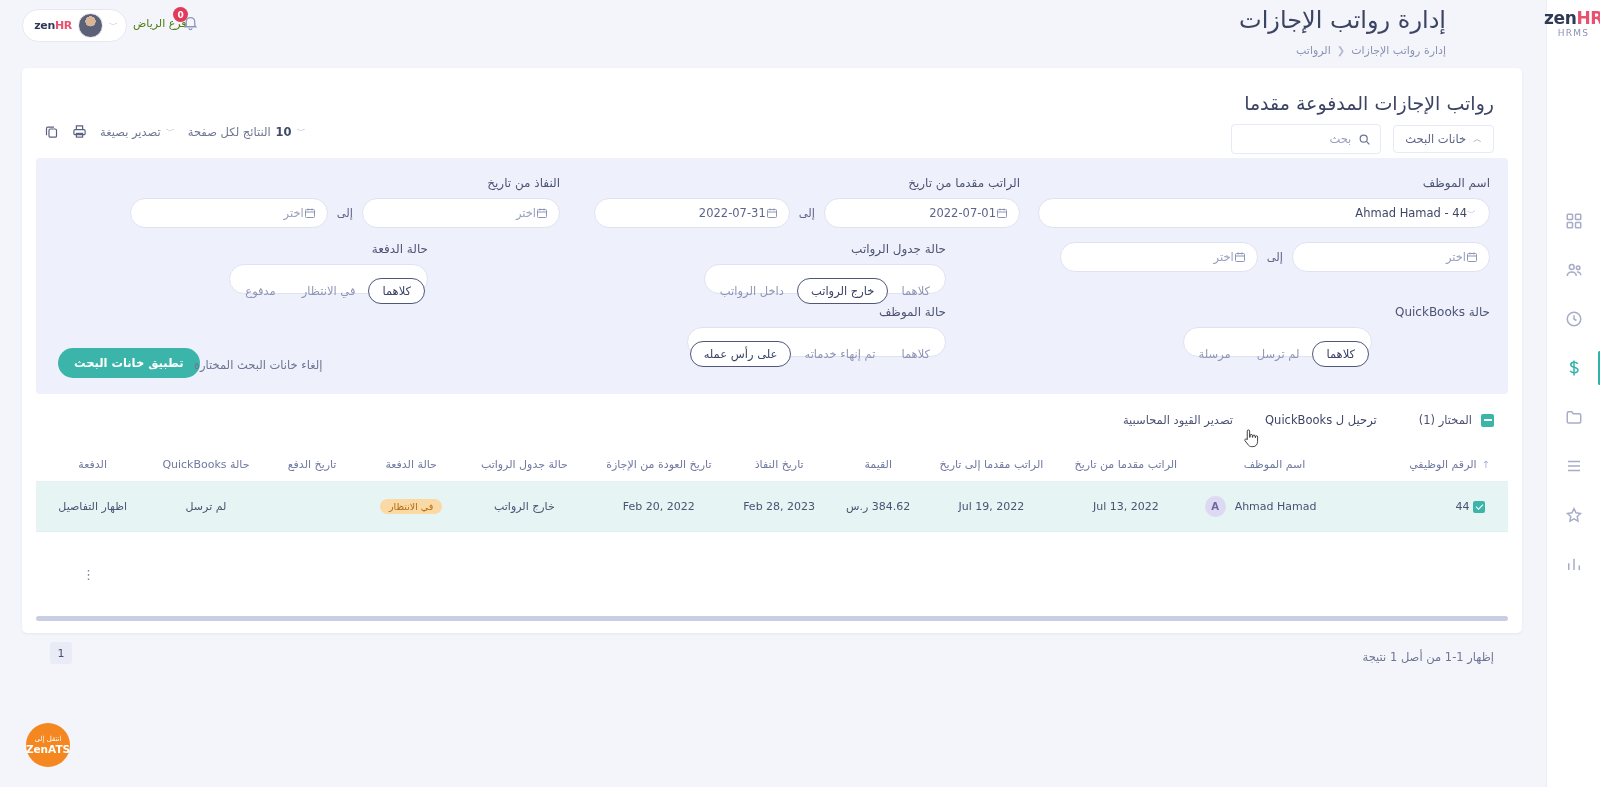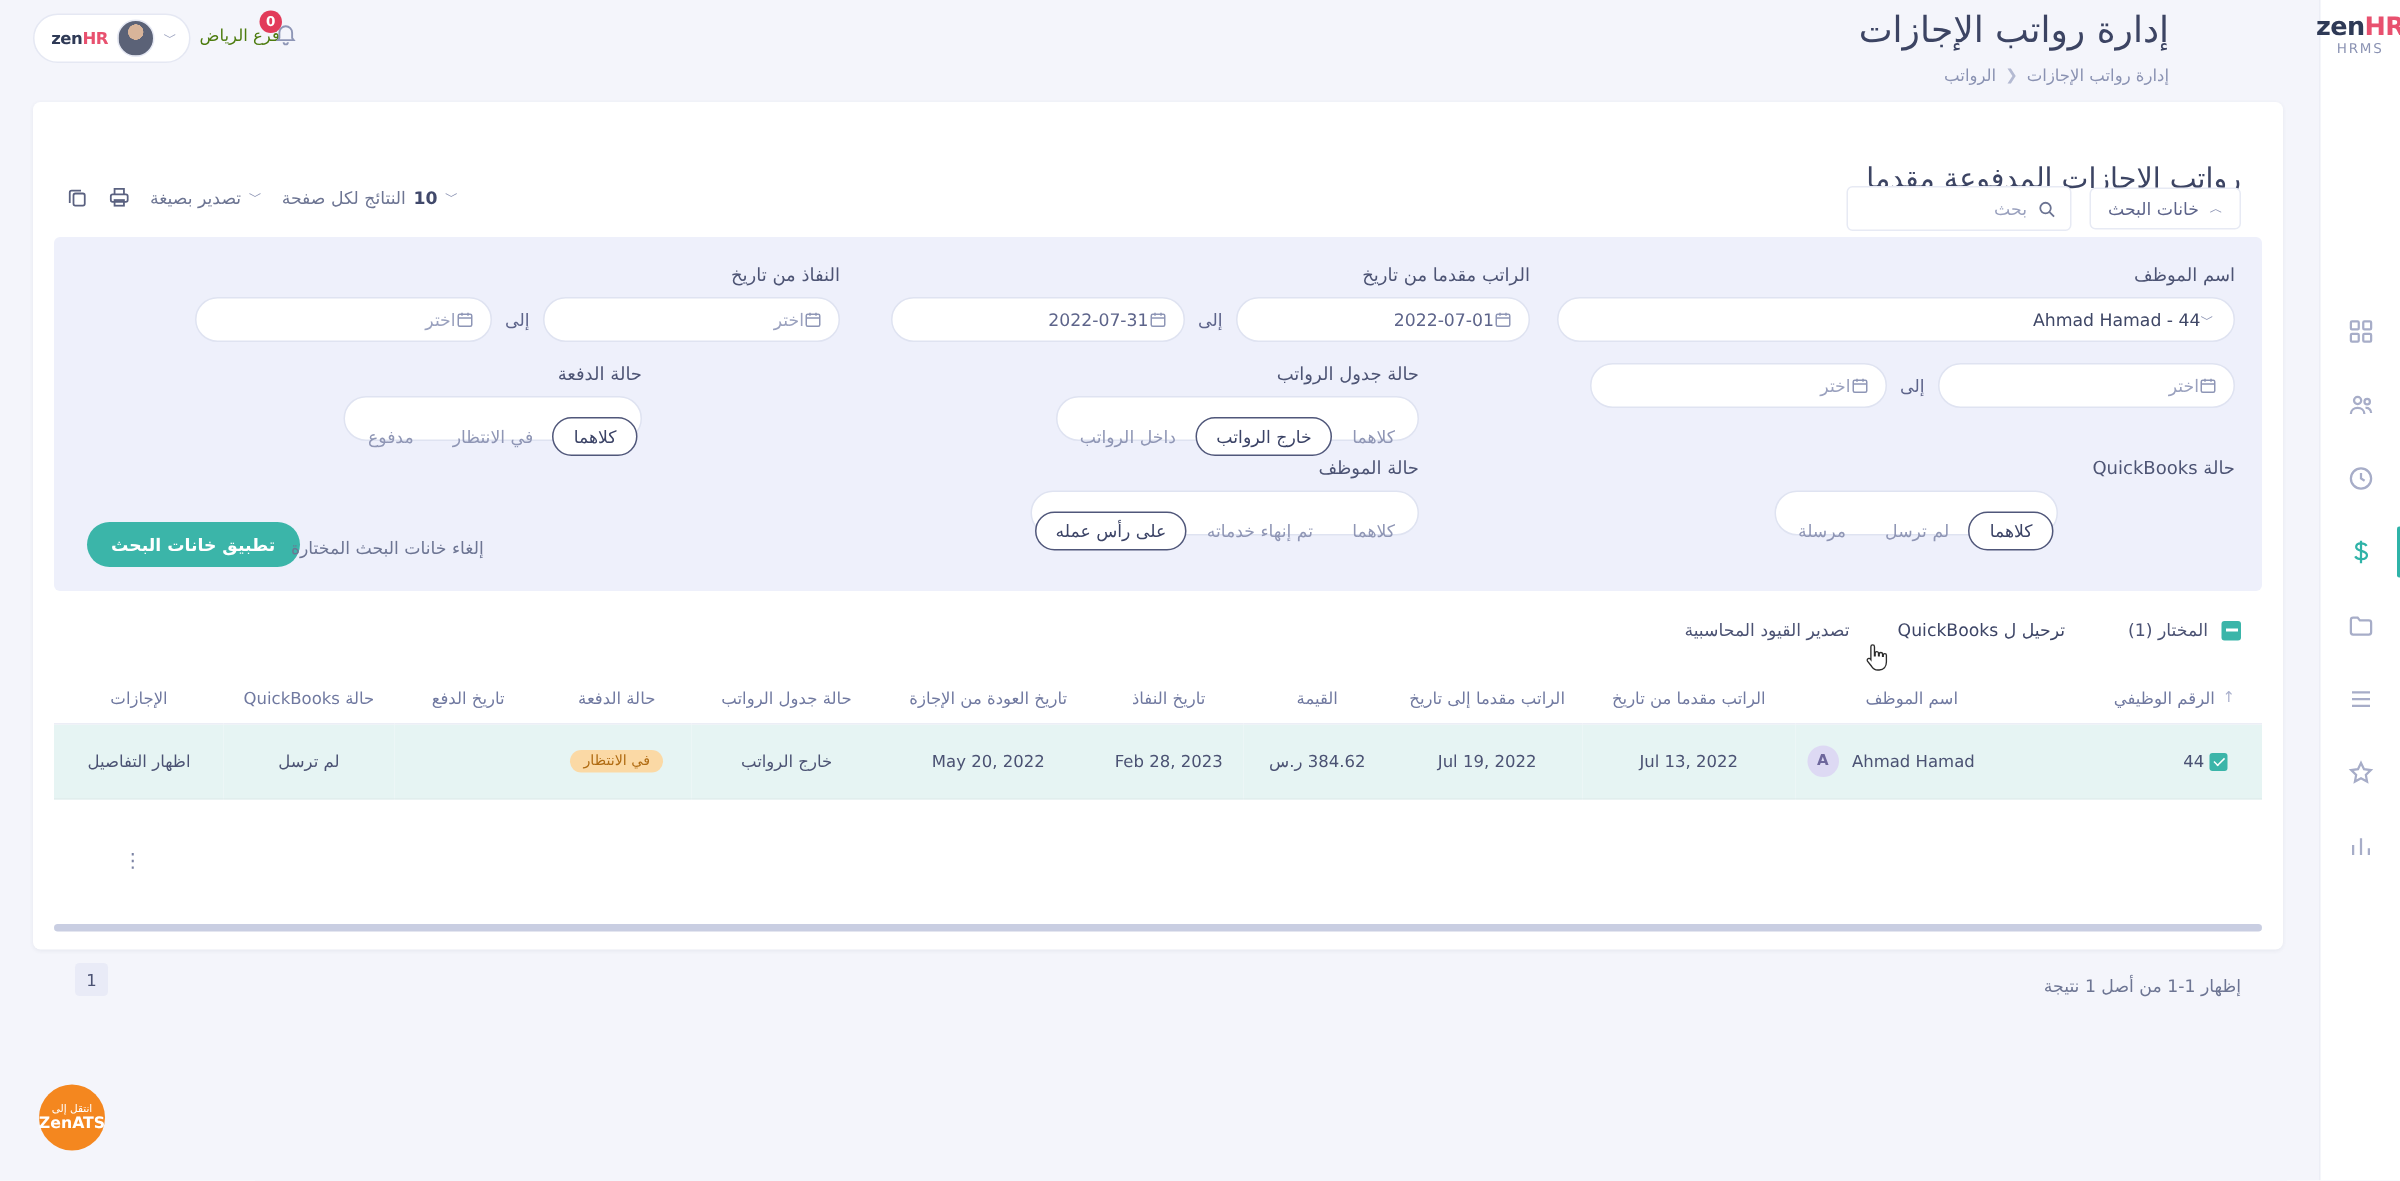--- a/index.html
+++ b/index.html
@@ -65,21 +65,21 @@
   }
   .breadcrumb a{ color:#8a92b2; text-decoration:none; cursor:pointer;}
   .breadcrumb .sep{ color:#b4bad2; font-size:10px;}
 
   
   .card{
     position:absolute; right:78px; left:22px; top:68px; height:565px;
     background:#fff; border-radius:5px; box-shadow:0 1px 3px rgba(40,50,90,.07);
   }
   .card-title{
-    position:absolute; right:28px; top:40px; font-size:19px; color:#3c4463;
+    position:absolute; right:28px; top:24px; font-size:19px; color:#3c4463;
   }
   .search-wrap{ position:absolute; right:28px; top:56px; display:flex; align-items:center; gap:12px;}
   .search-box{
     width:150px; height:30px; border:1px solid #e7eaf4; border-radius:4px; background:#fff;
     display:flex; align-items:center; justify-content:flex-start; padding:0 9px; gap:7px;
     flex-direction:row-reverse;
   }
   .search-box input{
     border:0; outline:0; width:100%; text-align:right; font-size:11.5px; color:#5d648a;
     font-family:inherit; background:transparent;
@@ -511,40 +511,40 @@
             <th style="width:11%;">اسم الموظف</th>
             <th style="width:10%;">الراتب مقدما من تاريخ</th>
             <th style="width:9%;">الراتب مقدما إلى تاريخ</th>
             <th style="width:7%;">القيمة</th>
             <th style="width:7%;">تاريخ النفاذ</th>
             <th style="width:10%;">تاريخ العودة من الإجازة</th>
             <th style="width:9%;">حالة جدول الرواتب</th>
             <th style="width:7%;">حالة الدفعة</th>
             <th style="width:7%;">تاريخ الدفع</th>
             <th style="width:8%;">حالة QuickBooks</th>
-            <th style="width:8%;">الإجازات</th>
+            <th style="width:8%;">الدفعة</th>
           </tr>
         </thead>
         <tbody>
           <tr>
             <td class="cfirst">
               <span class="row-cb"></span>
               <span>44</span>
             </td>
             <td>
               <span class="emp-cell">
                 <span>Ahmad Hamad</span>
                 <span class="emp-avatar">A</span>
               </span>
             </td>
             <td>Jul 13, 2022</td>
             <td>Jul 19, 2022</td>
             <td>384.62 ر.س</td>
             <td>Feb 28, 2023</td>
-            <td>May 20, 2022</td>
+            <td>Feb 20, 2022</td>
             <td>خارج الرواتب</td>
             <td>
               <span class="pill-wait">في الانتظار</span>
             </td>
             <td></td>
             <td>لم ترسل</td>
             <td>
               <span class="link">اظهار التفاصيل</span>
             </td>
           </tr>

